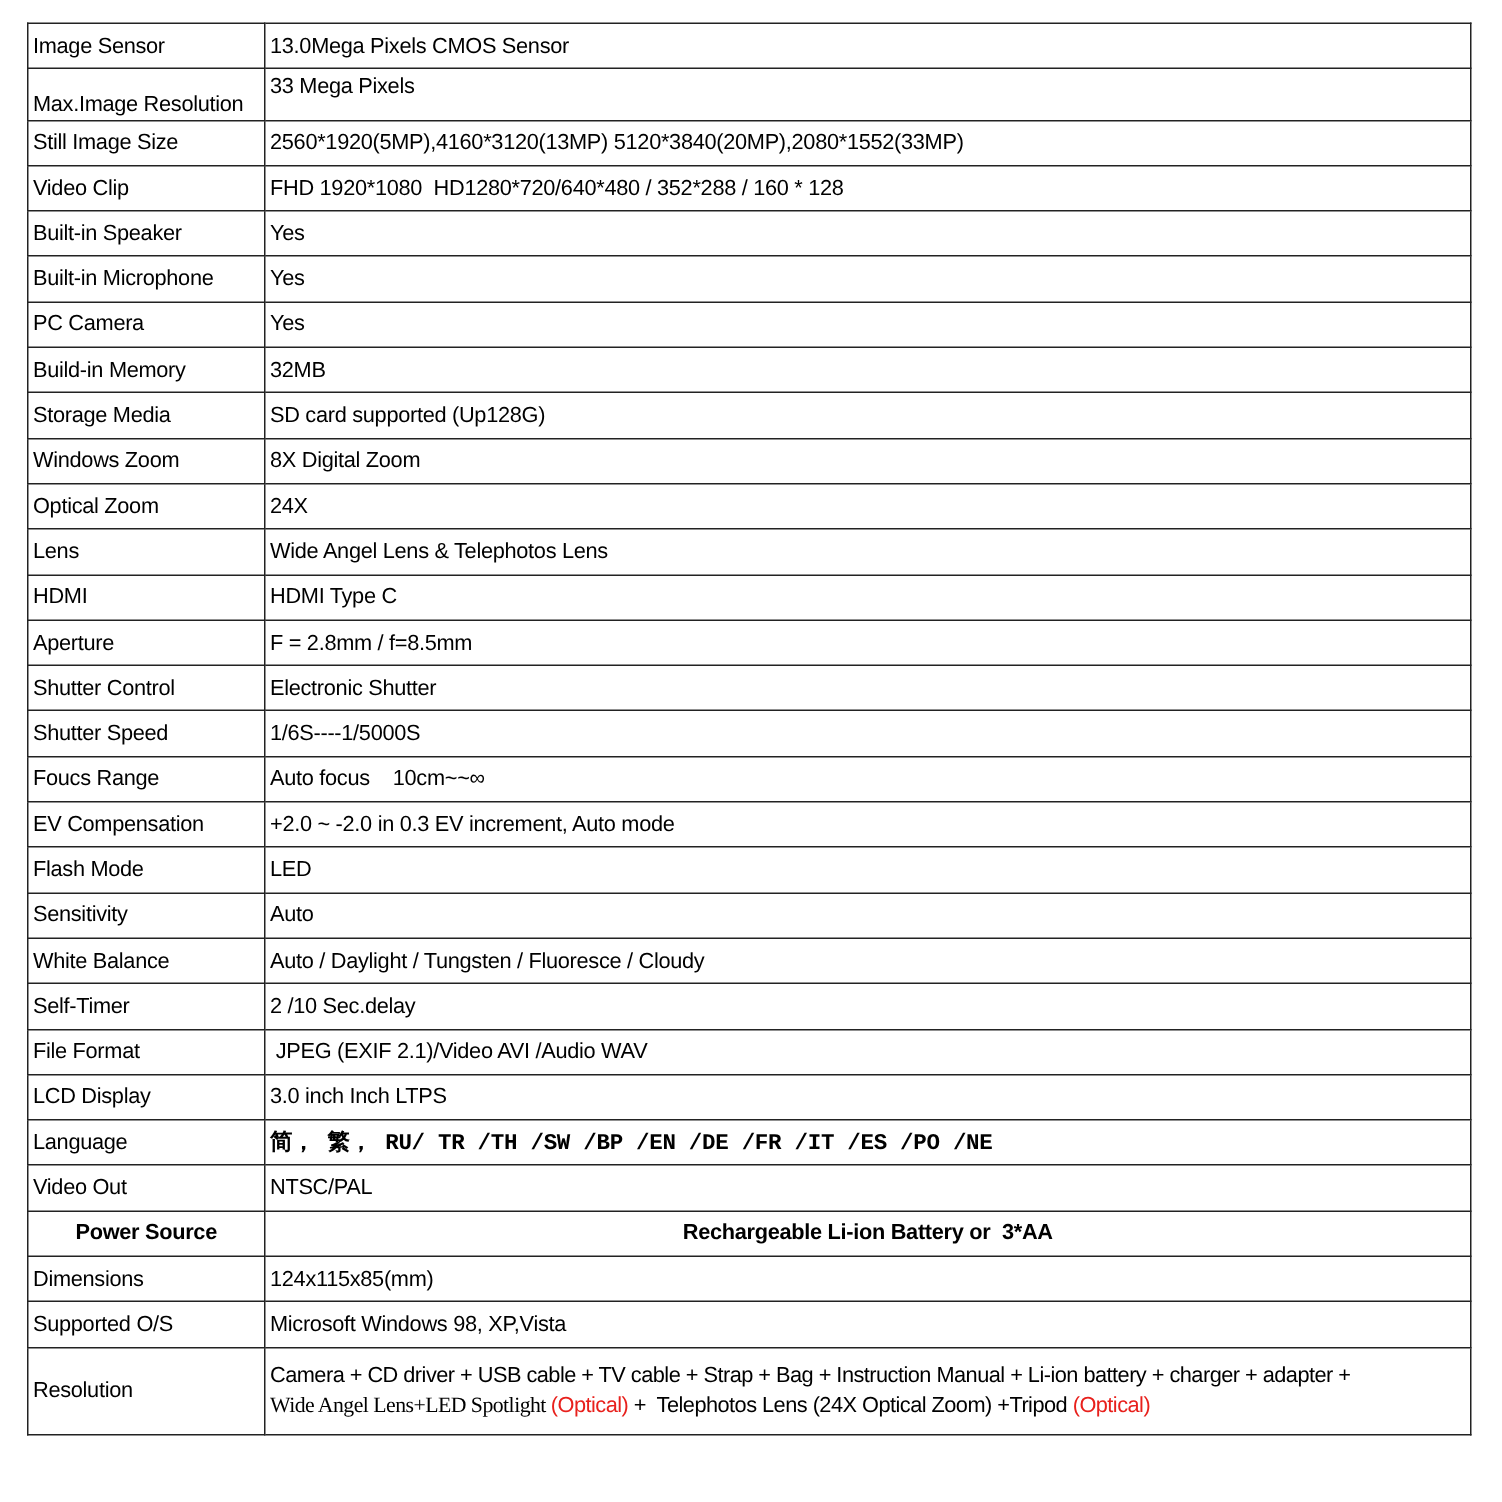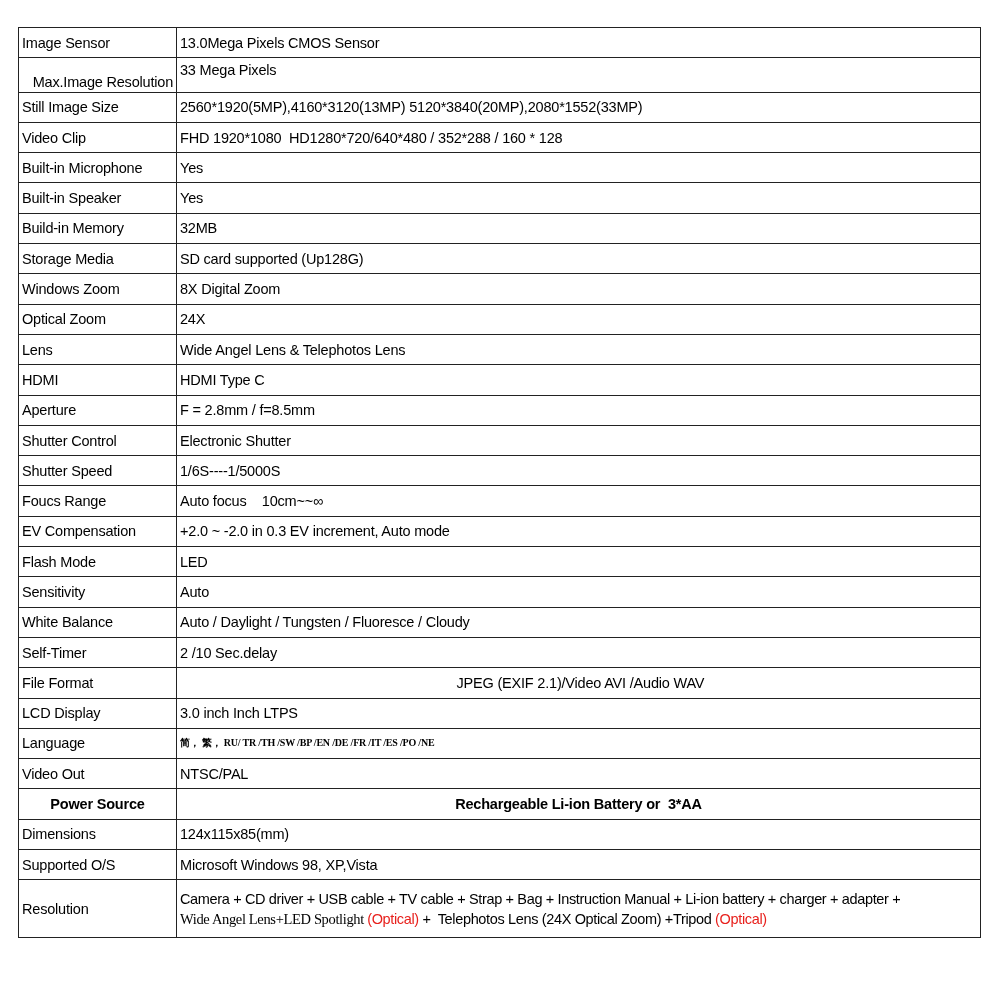--- a/index.html
+++ b/index.html
@@ -1,32 +1,32 @@
 <!DOCTYPE html>
 <html><head>
   <meta charset="utf-8">
   <style>
     html, body { margin: 0; padding: 0; background: #ffffff; }
     body { width: 1001px; height: 1001px; position: relative; overflow: hidden; }
     .spec-table {
-      position: absolute; left: 18px; top: 27px; width: 962px;
+      position: absolute; left: 18px; top: 15px; width: 962px;
       border-collapse: collapse; table-layout: fixed;
       font-family: "Liberation Sans", sans-serif; font-size: 14.5px; color: #000;
     }
     .spec-table col.c1 { width: 158px; }
     .spec-table col.c2 { width: 804px; }
     .spec-table td {
       border: 1.3px solid #222; padding: 0 3px; height: 29.3px;
       white-space: nowrap; overflow: hidden; vertical-align: middle;
       letter-spacing: -0.2px;
     }
-    .spec-table td.label-bottom { vertical-align: bottom; padding-bottom: 2px; text-align: right; }
+    .spec-table td.label-bottom { vertical-align: bottom; padding-bottom: 2px; }
     .spec-table td.value-top { vertical-align: top; padding-top: 4px; }
     .spec-table tr.bold td { font-weight: bold; text-align: center; }
-    .spec-table td.lang { font-family: Liberation Serif, serif; font-weight: bold; font-size: 10px; }
+    .spec-table td.lang { font-family: Liberation Mono, monospace; font-weight: bold; font-size: 15px; }
     .spec-table tr.tall td { height: 57px; white-space: normal; line-height: 20px; }
     .spec-table tr.tall td.value { letter-spacing: -0.35px; }
     .red { color: #e8201c; }
   </style>
 </head>
 <body>
 
 <table class="spec-table">
   <colgroup>
       <col class="c1">
@@ -43,25 +43,29 @@
       </tr>
     <tr>
         <td>Still Image Size</td>
         <td>2560*1920(5MP),4160*3120(13MP) 5120*3840(20MP),2080*1552(33MP)</td>
       </tr>
     <tr>
         <td>Video Clip</td>
         <td style="white-space:pre;">FHD 1920*1080  HD1280*720/640*480 / 352*288 / 160 * 128</td>
       </tr>
     <tr>
+        <td>Built-in Speaker</td>
+        <td>Yes</td>
+      </tr>
+    <tr>
         <td>Built-in Microphone</td>
         <td>Yes</td>
       </tr>
     <tr>
-        <td>Built-in Speaker</td>
+        <td>PC Camera</td>
         <td>Yes</td>
       </tr>
     <tr>
         <td>Build-in Memory</td>
         <td>32MB</td>
       </tr>
     <tr>
         <td>Storage Media</td>
         <td>SD card supported (Up128G)</td>
       </tr>
@@ -112,21 +116,21 @@
     <tr>
         <td>White Balance</td>
         <td>Auto / Daylight / Tungsten / Fluoresce / Cloudy</td>
       </tr>
     <tr>
         <td>Self-Timer</td>
         <td>2 /10 Sec.delay</td>
       </tr>
     <tr>
         <td>File Format</td>
-        <td style="white-space:pre;text-align:center;"> JPEG (EXIF 2.1)/Video AVI /Audio WAV</td>
+        <td style="white-space:pre;"> JPEG (EXIF 2.1)/Video AVI /Audio WAV</td>
       </tr>
     <tr>
         <td>LCD Display</td>
         <td>3.0 inch Inch LTPS</td>
       </tr>
     <tr>
         <td>Language</td>
         <td class="lang">简， 繁， RU/ TR /TH /SW /BP /EN /DE /FR /IT /ES /PO /NE</td>
       </tr>
     <tr>

